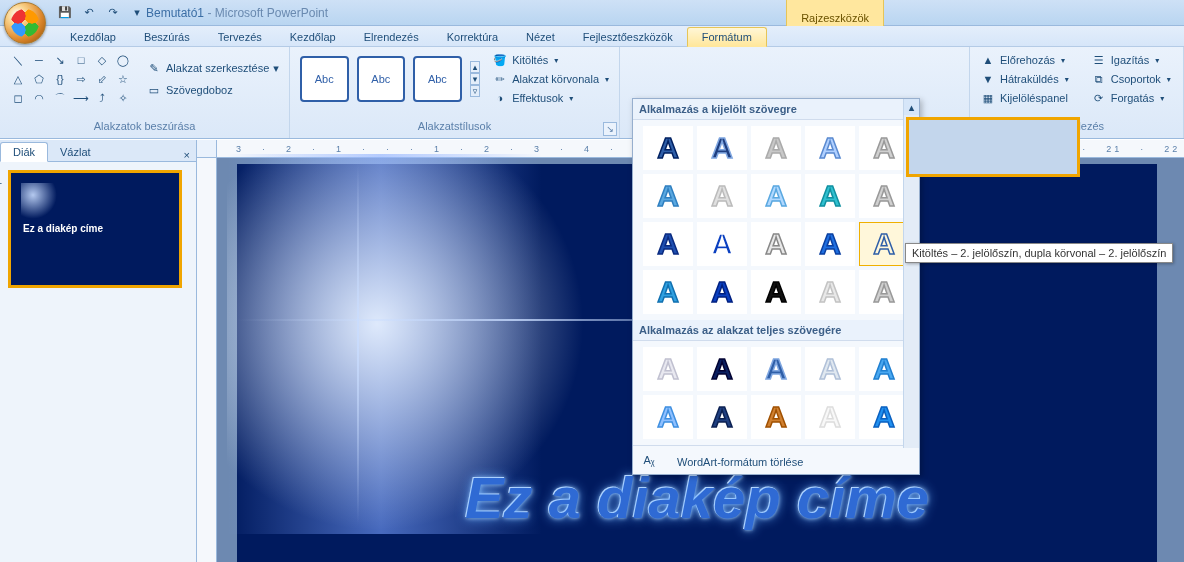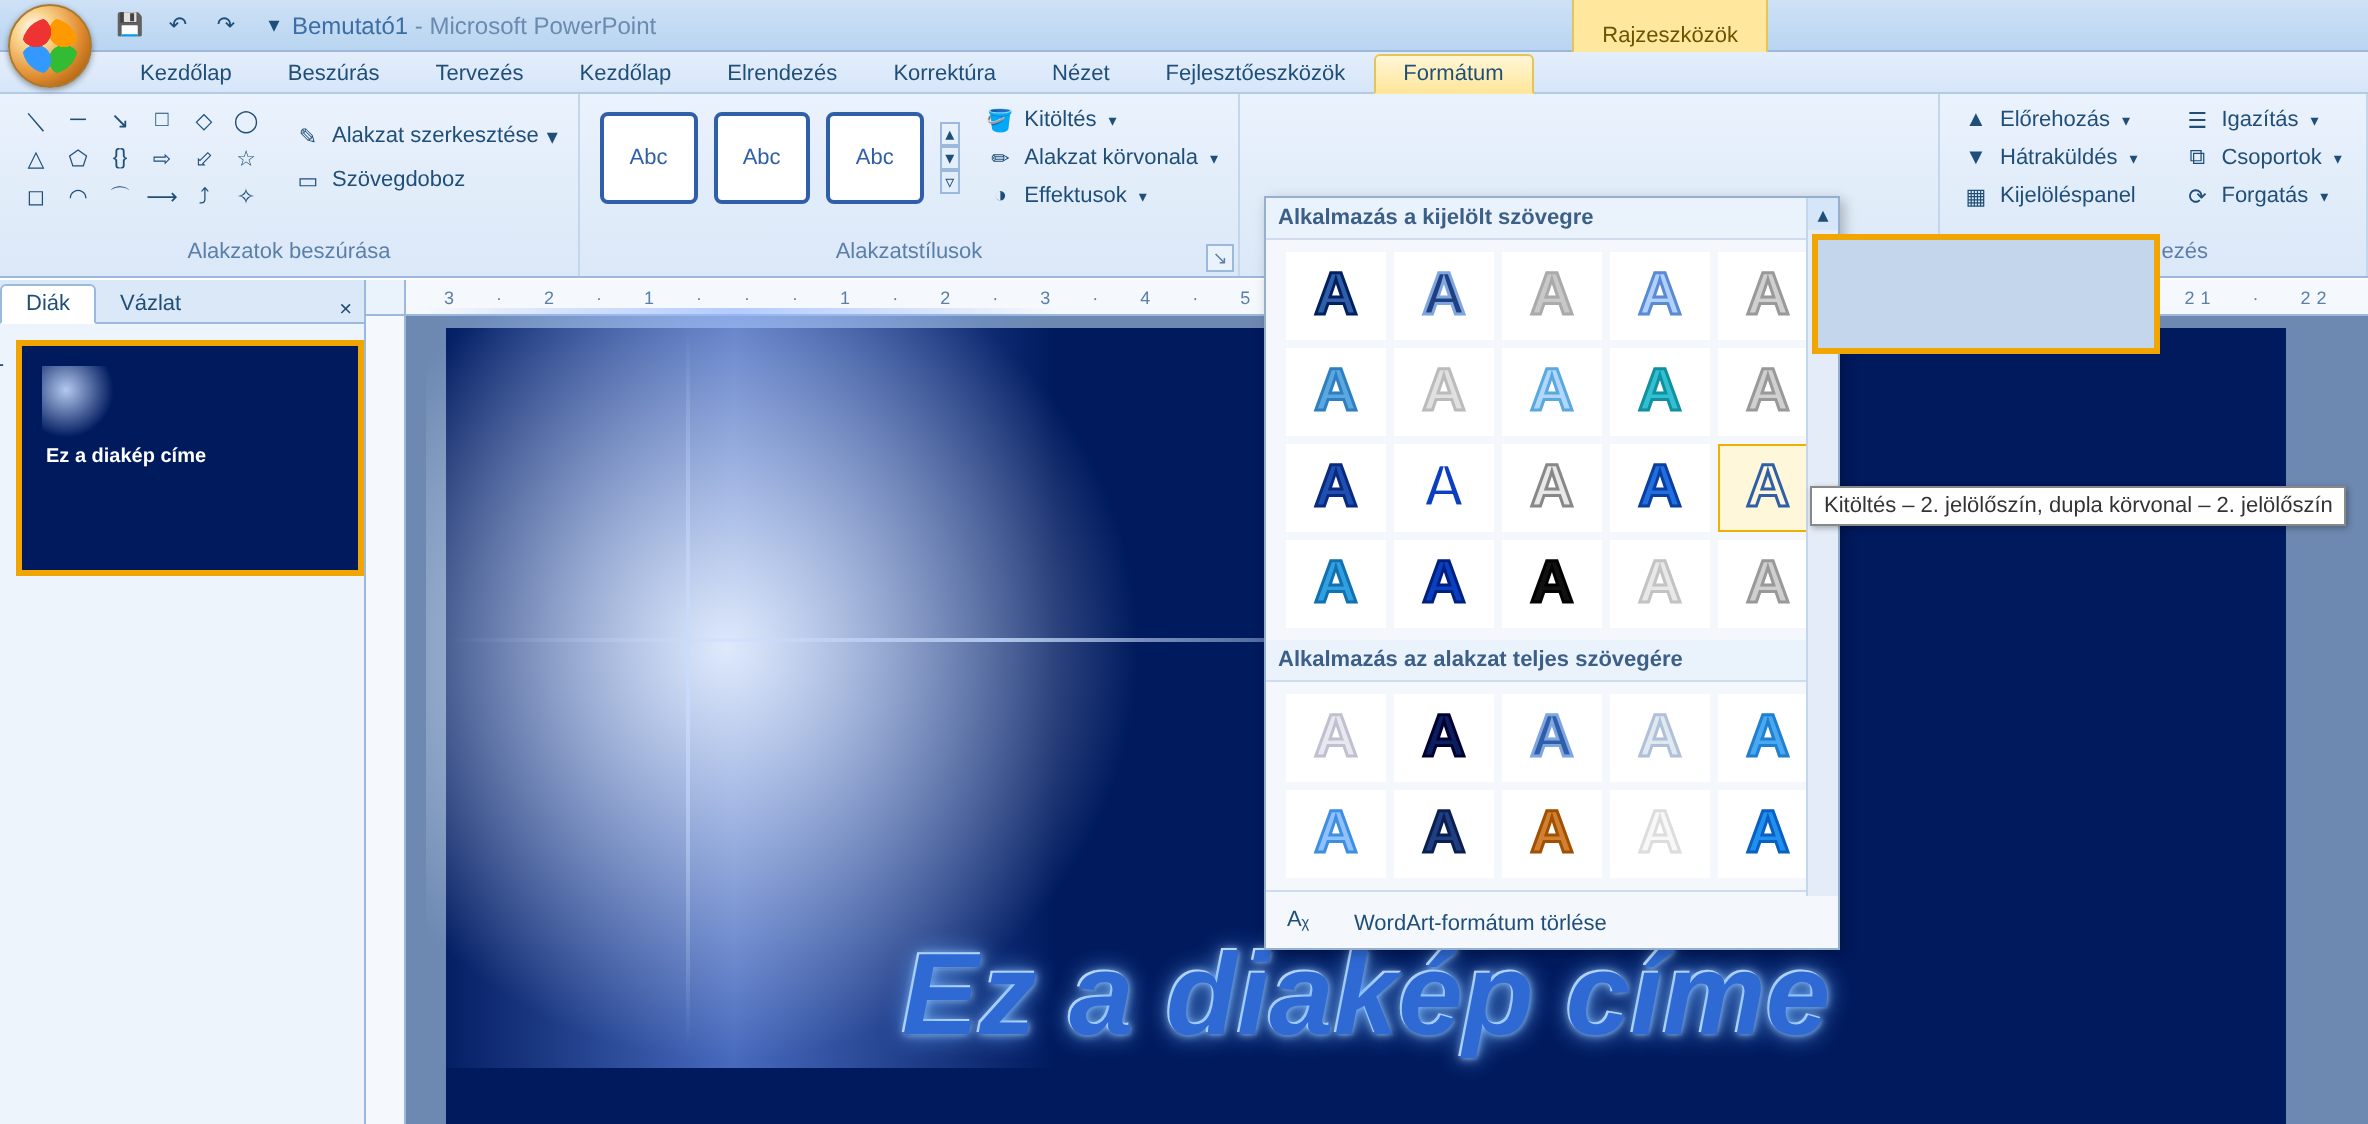--- a/index.html
+++ b/index.html
@@ -118,21 +118,21 @@
   
   
   .tooltip{
     position:absolute; left:905px; top:243px; background:#fff; border:1px solid #888;
     padding:3px 6px; font-size:11px; box-shadow:1px 1px 3px rgba(0,0,0,.3); z-index:40;
     white-space:nowrap;
   }
 
   
   .client { position:absolute; top:140px; left:0; right:0; bottom:0; display:flex; }
-  .sidepanel{ width:183px; border-right:1px solid #9ab9dd; background:#eef4fb; display:flex;flex-direction:column;}
+  .sidepanel{ width:197px; border-right:1px solid #9ab9dd; background:#eef4fb; display:flex;flex-direction:column;}
   .side-tabs{height:22px;display:flex;align-items:flex-end;background:#dbe8f8;border-bottom:1px solid #9ab9dd;}
   .side-tabs .stab{padding:3px 12px;color:#1f4e79;}
   .side-tabs .stab.active{background:#fff;border:1px solid #9ab9dd;border-bottom:1px solid #fff;border-radius:3px 3px 0 0;margin-bottom:-1px;}
   .side-tabs .close{margin-left:auto;padding:0 6px;color:#1f4e79;}
   .thumb-area{flex:1;padding:8px;}
   .thumb{
     width:174px;height:118px;border:3px solid #f0a500;background:#001a5e;position:relative;
   }
   .thumb .flare{
     position:absolute; top:10px; left:10px; width:40px; height:40px;

